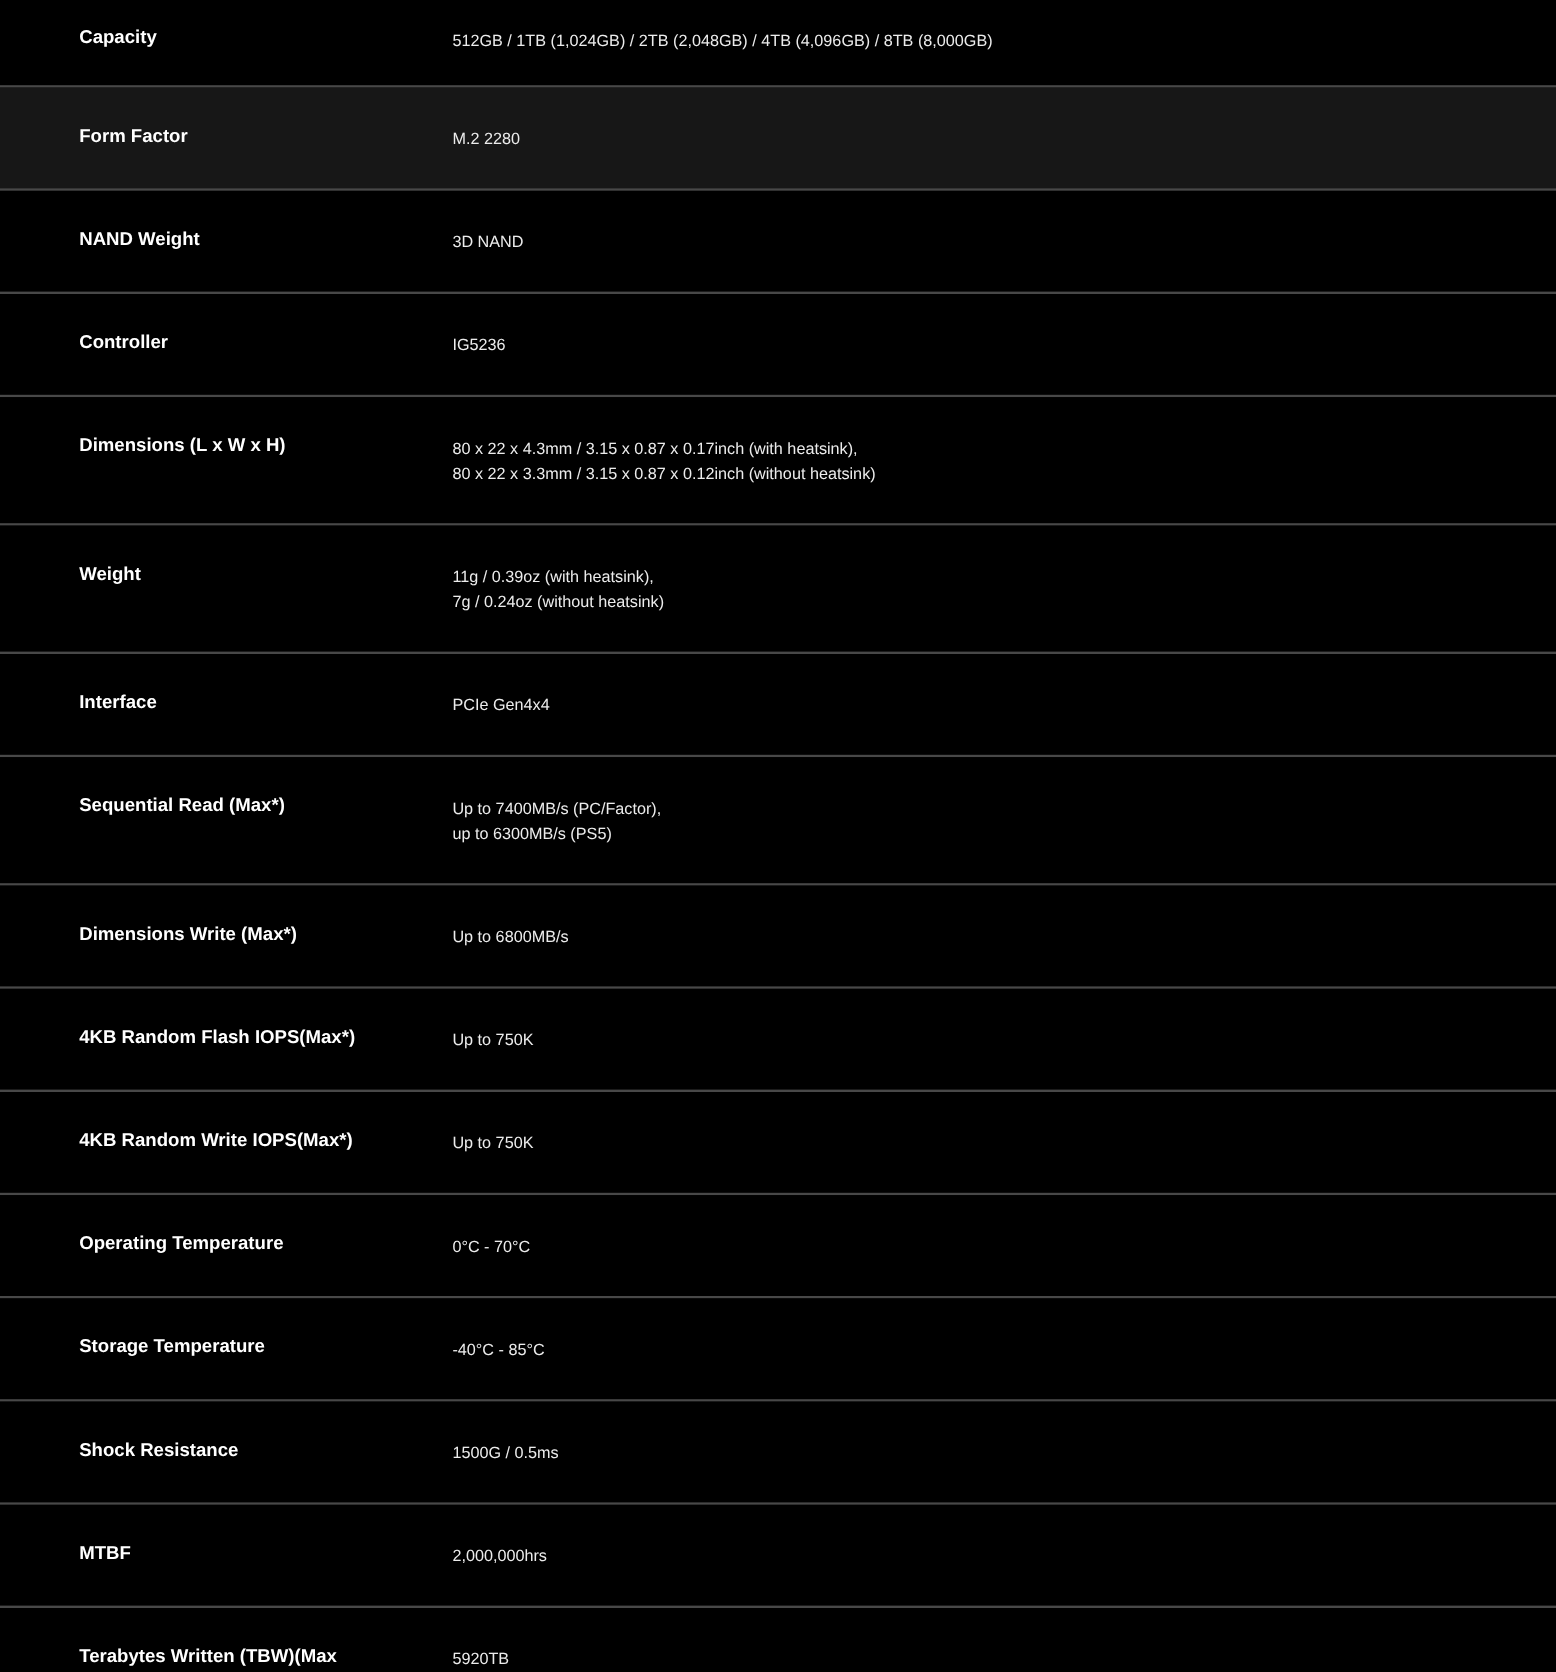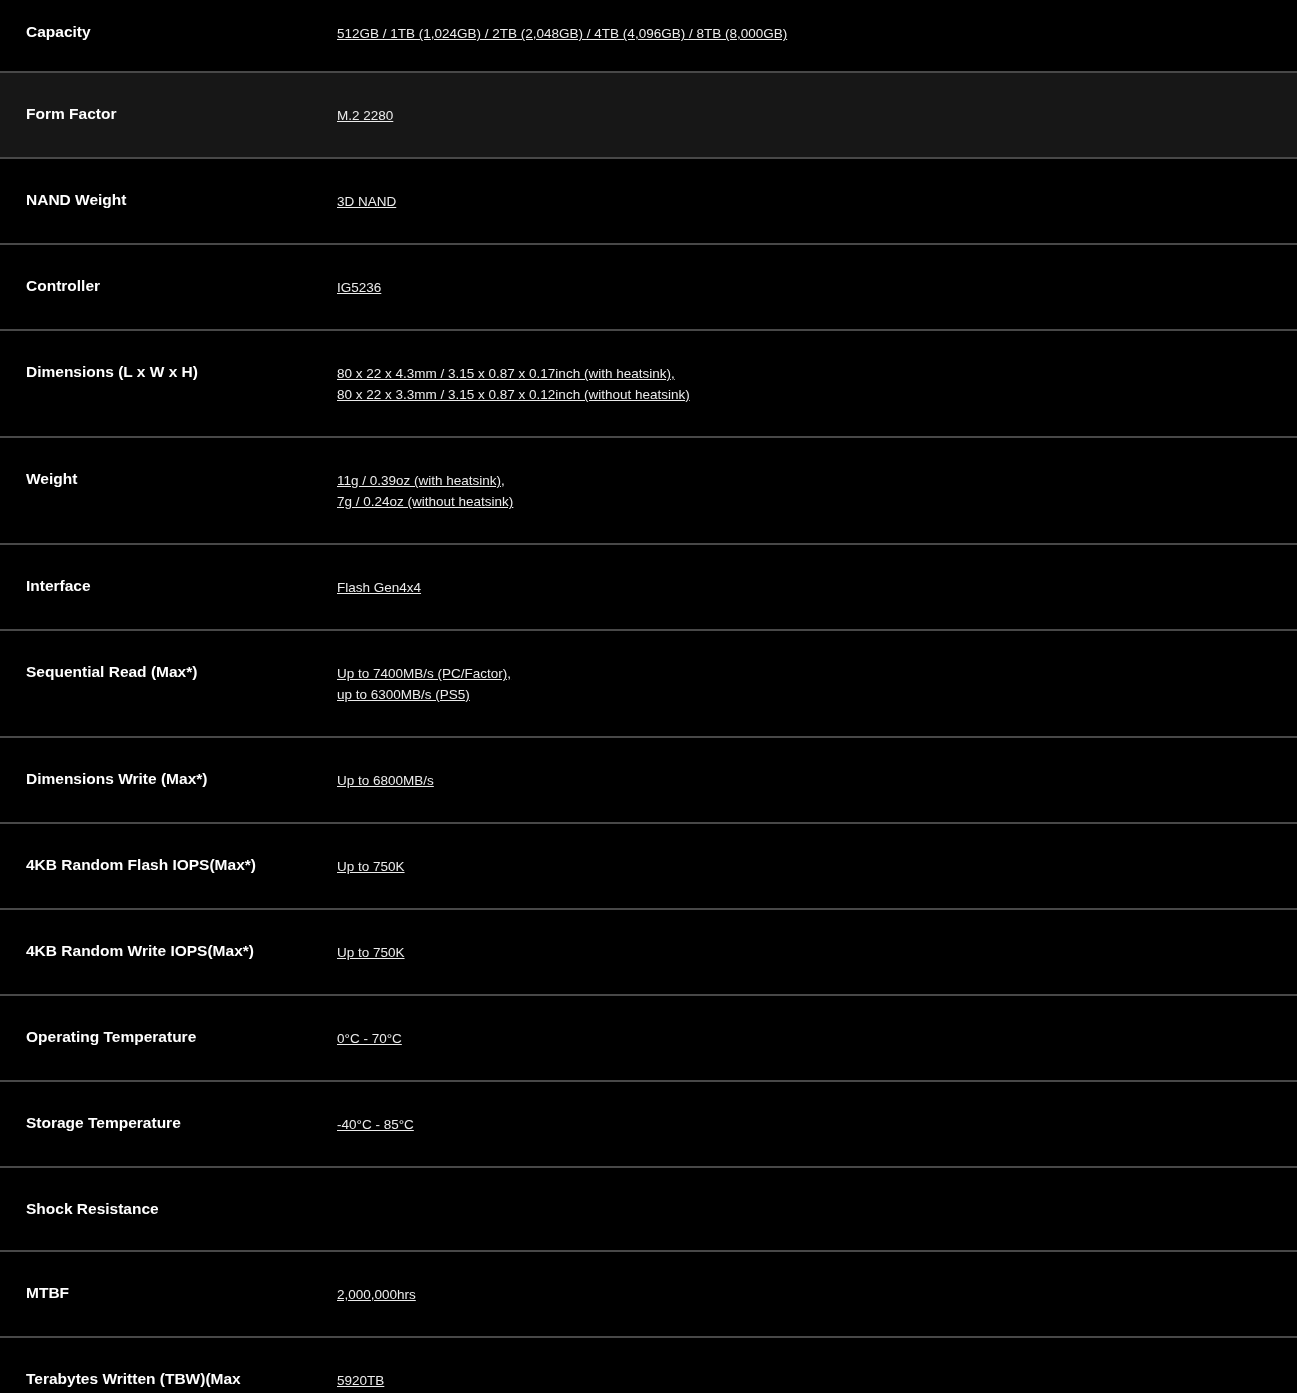--- a/index.html
+++ b/index.html
@@ -30,30 +30,30 @@
   .row:first-child{min-height:73px;padding-top:22px;padding-bottom:22px;}
   .row.highlighted{background:var(--row-highlight);}
   .label{
     width:311px;
     flex:0 0 311px;
     color:var(--label-text);
     font-size:15.5px;
     font-weight:700;
     line-height:20px;
     padding-right:20px;
+    margin-left:40px;
   }
   .value{
     flex:1;
     color:var(--value-text);
     font-size:13.5px;
     font-weight:400;
     line-height:21px;
     white-space:pre-line;
     padding-top:1px;
-    text-decoration:underline;
   }
 </style>
 </head>
 <body>
 
 <div class="spec-table">
 
   <div class="row">
     <div class="label">Capacity</div>
     <div class="value">512GB / 1TB (1,024GB) / 2TB (2,048GB) / 4TB (4,096GB) / 8TB (8,000GB)</div>
@@ -81,21 +81,21 @@
   </div>
 
   <div class="row">
     <div class="label">Weight</div>
     <div class="value">11g / 0.39oz (with heatsink),
 7g / 0.24oz (without heatsink)</div>
   </div>
 
   <div class="row">
     <div class="label">Interface</div>
-    <div class="value">Flash Gen4x4</div>
+    <div class="value">PCIe Gen4x4</div>
   </div>
 
   <div class="row">
     <div class="label">Sequential Read (Max*)</div>
     <div class="value">Up to 7400MB/s (PC/Factor),
 up to 6300MB/s (PS5)</div>
   </div>
 
   <div class="row">
     <div class="label">Dimensions Write (Max*)</div>
@@ -117,20 +117,21 @@
     <div class="value">0°C - 70°C</div>
   </div>
 
   <div class="row">
     <div class="label">Storage Temperature</div>
     <div class="value">-40°C - 85°C</div>
   </div>
 
   <div class="row">
     <div class="label">Shock Resistance</div>
+    <div class="value">1500G / 0.5ms</div>
   </div>
 
   <div class="row">
     <div class="label">MTBF</div>
     <div class="value">2,000,000hrs</div>
   </div>
 
   <div class="row">
     <div class="label">Terabytes Written (TBW)(Max Capacity*)</div>
     <div class="value">5920TB</div>

